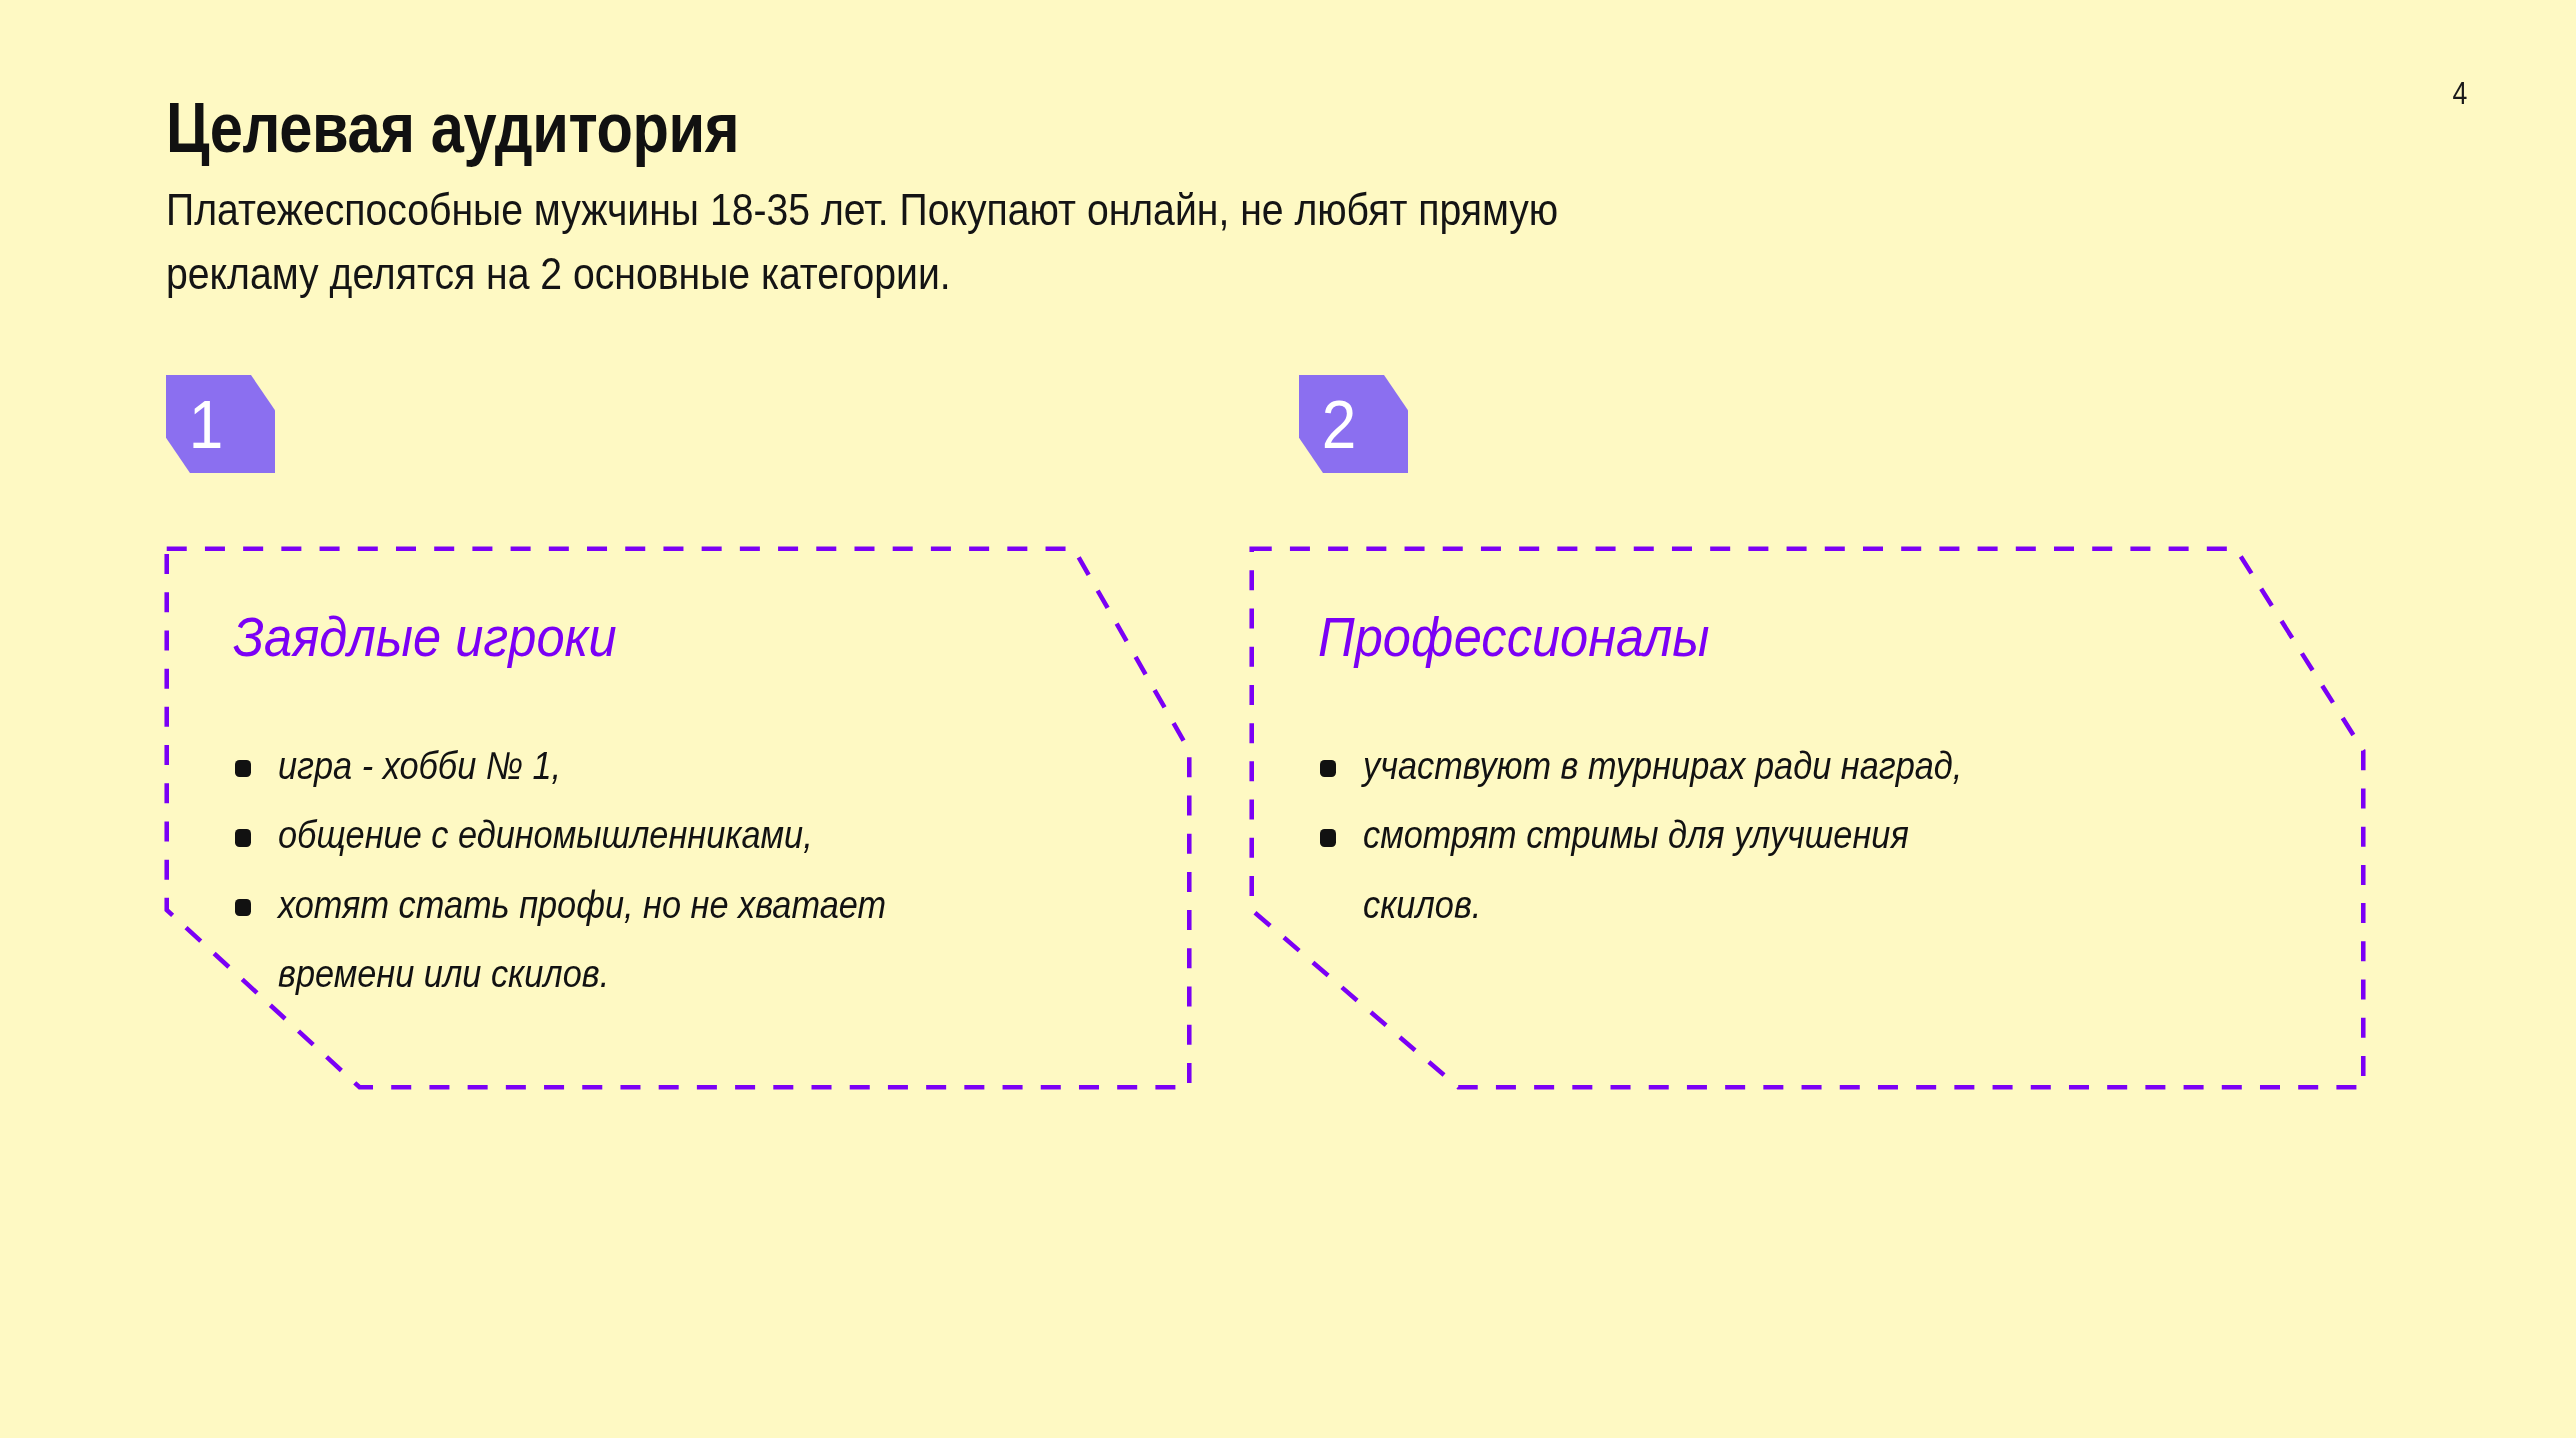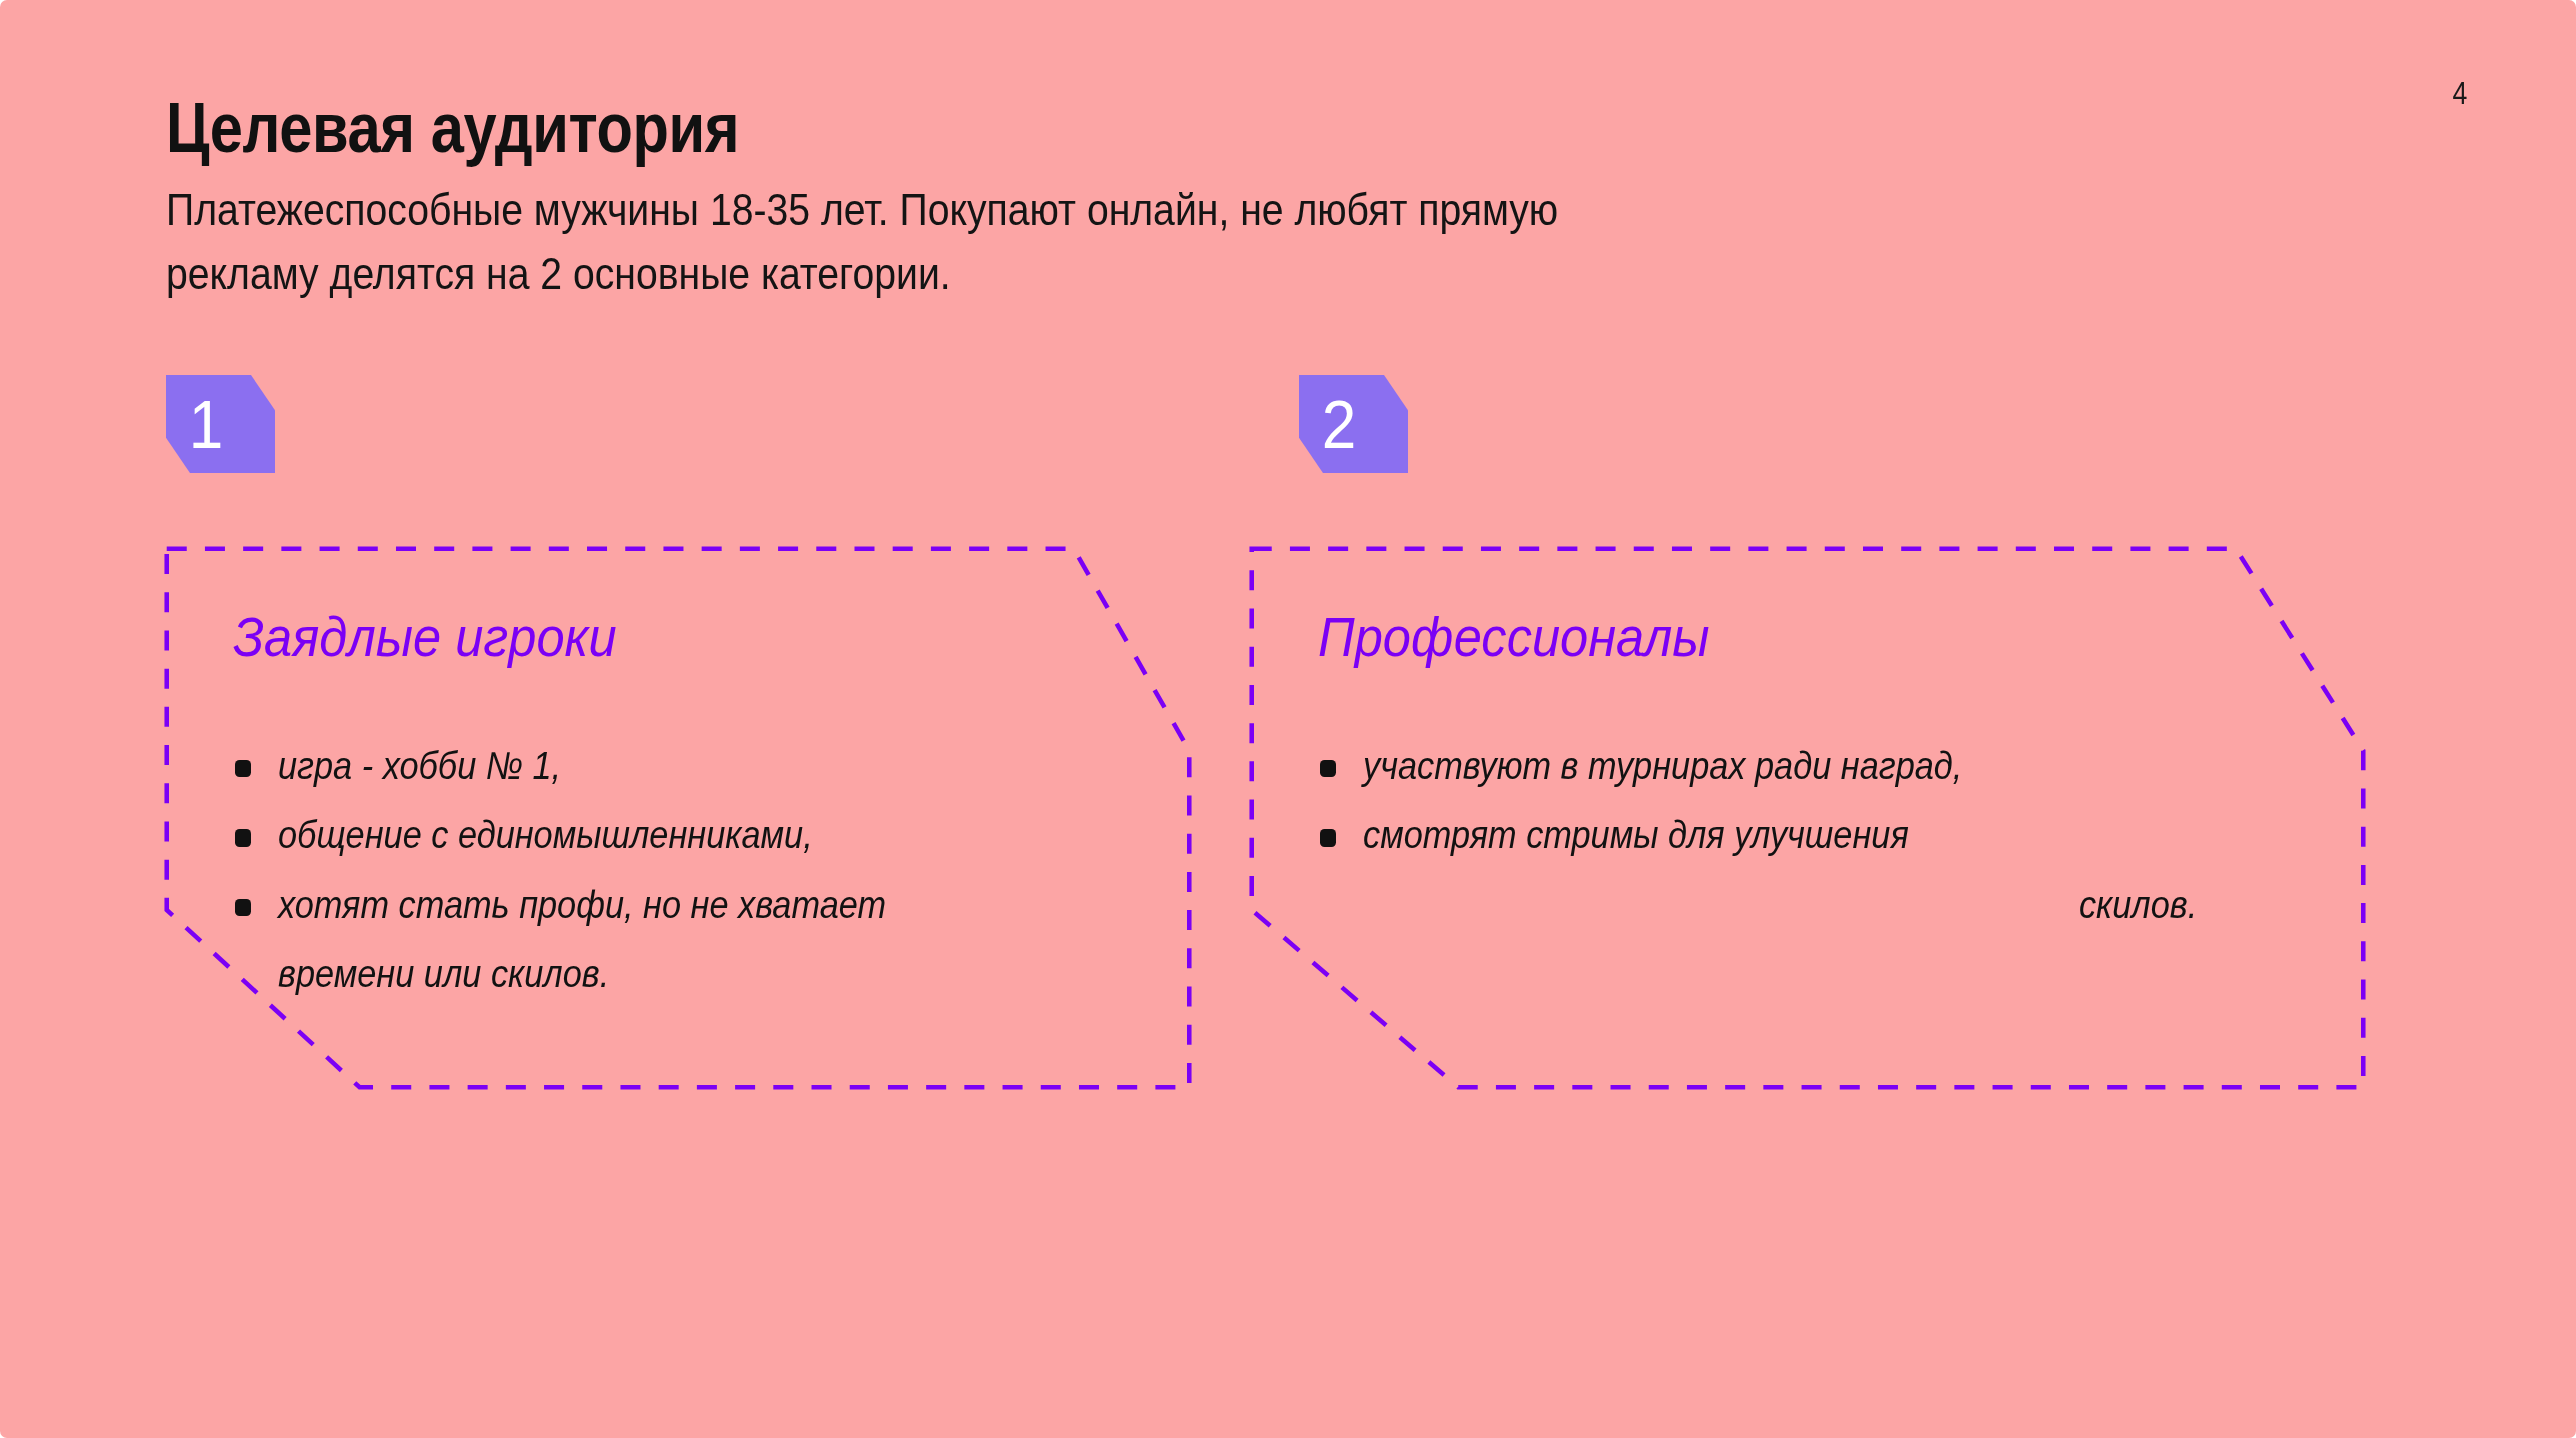--- a/index.html
+++ b/index.html
@@ -12,22 +12,21 @@
     height: 1438px;
     position: relative;
     overflow: hidden;
     font-family: "Liberation Sans", sans-serif;
     -webkit-font-smoothing: antialiased;
   }
 
   .slide {
     position: absolute;
     inset: 0;
-    background: #fca5a5;
-    border-radius: 7px;
+    background: #fef9c3;
   }
 
   
   .slide-title {
     position: absolute;
     left: 166px;
     top: 44px;
     font-size: 71px;
     font-weight: 700;
     letter-spacing: -0.5px;
@@ -219,21 +218,21 @@
       <div class="card-heading">Профессионалы</div>
       <ul class="bullets">
         <li>
           <span class="bullet-dot"></span>
           <span class="bullet-text">участвуют в турнирах ради наград,</span>
         </li>
         <li>
           <span class="bullet-dot"></span>
           <span class="bullet-text">смотрят стримы для улучшения</span>
         </li>
-        <li style="padding-left:45px;text-align:right;">
+        <li style="padding-left:45px;">
           <span class="bullet-text">скилов.</span>
         </li>
       </ul>
     </div>
   </div>
 
 </div>
 
 
 </body></html>

